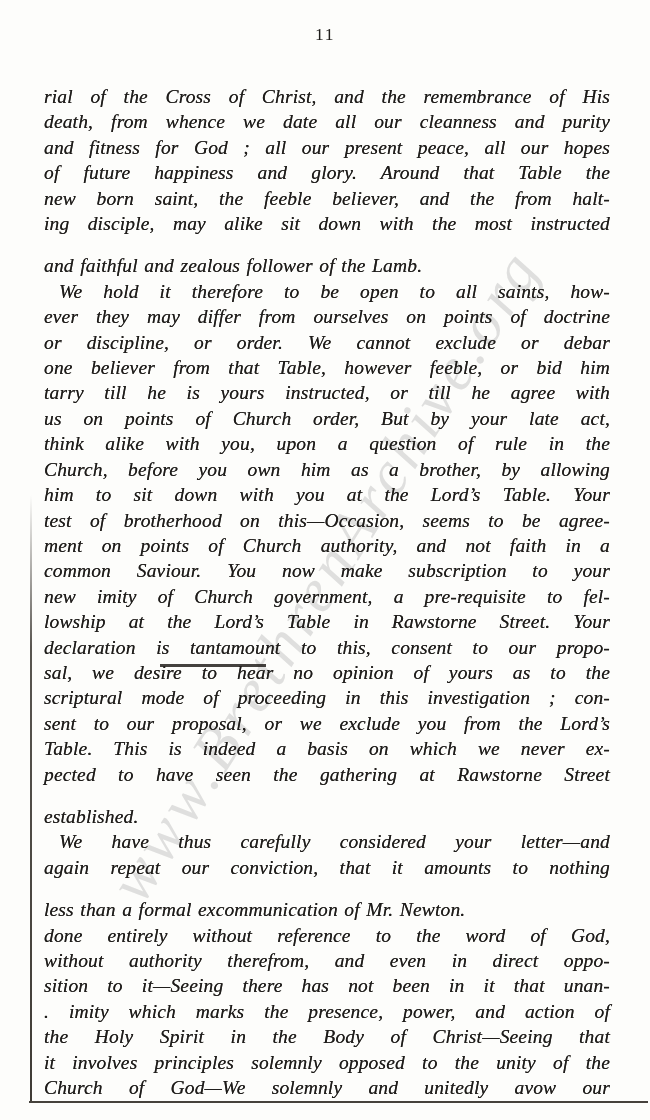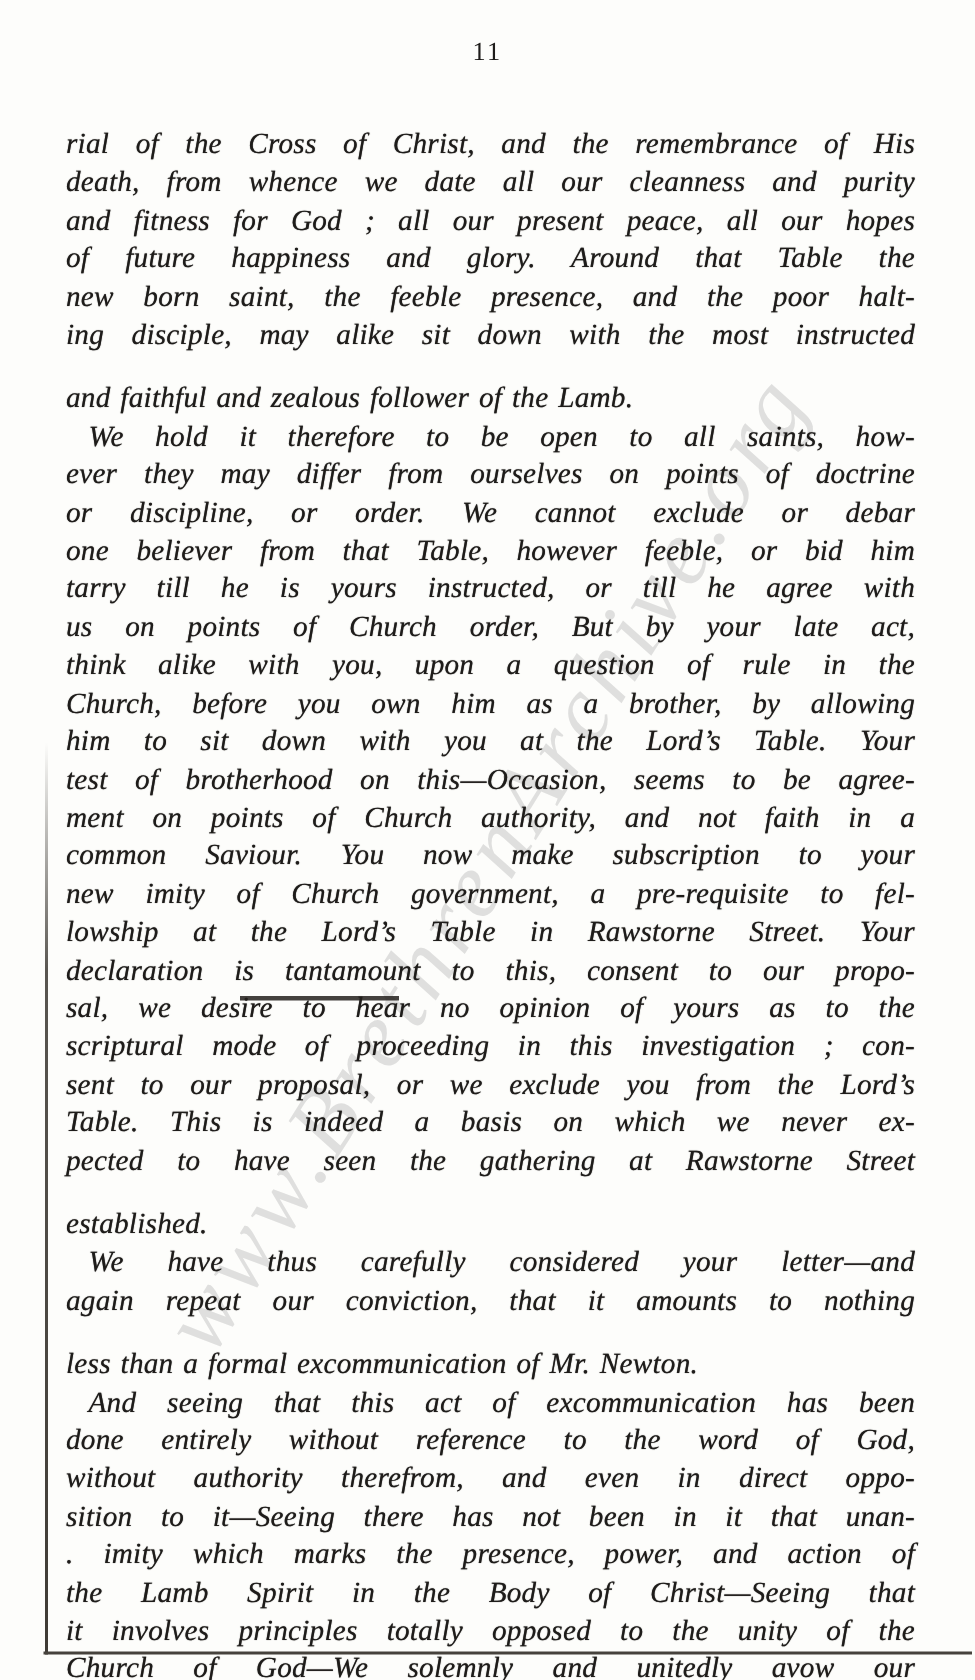--- a/index.html
+++ b/index.html
@@ -62,21 +62,21 @@
 
   <div class="pagenum">11</div>
 
   <div class="textblock">
 
     <p>
       <span class="ln">rial of the Cross of Christ, and the remembrance of His</span>
       <span class="ln">death, from whence we date all our cleanness and purity</span>
       <span class="ln">and fitness for God ; all our present peace, all our hopes</span>
       <span class="ln">of future happiness and glory.  Around that Table the</span>
-      <span class="ln">new born saint, the feeble presence, and the poor halt-</span>
+      <span class="ln">new born saint, the feeble believer, and the from halt-</span>
       <span class="ln">ing disciple, may alike sit down with the most instructed</span>
       <span class="ln end">and faithful and zealous follower of the Lamb.</span>
     </p>
 
     <p>
       <span class="ln ind">We hold it therefore to be open to all saints, how-</span>
       <span class="ln">ever they may differ from ourselves on points of doctrine</span>
       <span class="ln">or discipline, or order.  We cannot exclude or debar</span>
       <span class="ln">one believer from that Table, however feeble, or bid him</span>
       <span class="ln">tarry till he is yours instructed, or till he agree with</span>
@@ -98,27 +98,26 @@
       <span class="ln end">established.</span>
     </p>
 
     <p>
       <span class="ln ind">We have thus carefully considered your letter—and</span>
       <span class="ln">again repeat our conviction, that it amounts to nothing</span>
       <span class="ln end">less than a formal excommunication of Mr. Newton.</span>
     </p>
 
     <p>
-      <span class="ln ind">And seeing that this act of excommunication has been</span>
       <span class="ln">done entirely without reference to the word of God,</span>
       <span class="ln">without authority therefrom, and even in direct oppo-</span>
       <span class="ln">sition to it—Seeing there has not been in it that unan-</span>
       <span class="ln">. imity which marks the presence, power, and action of</span>
-      <span class="ln">the Lamb Spirit in the Body of Christ—Seeing that</span>
-      <span class="ln">it involves principles totally opposed to the unity of the</span>
+      <span class="ln">the Holy Spirit in the Body of Christ—Seeing that</span>
+      <span class="ln">it involves principles solemnly opposed to the unity of the</span>
       <span class="ln">Church of God—We solemnly and unitedly avow our</span>
     </p>
 
   </div>
 
   <div class="underline-mark"></div>
   <div class="edge-left"></div>
   <div class="edge-bottom"></div>
 
 </div>

